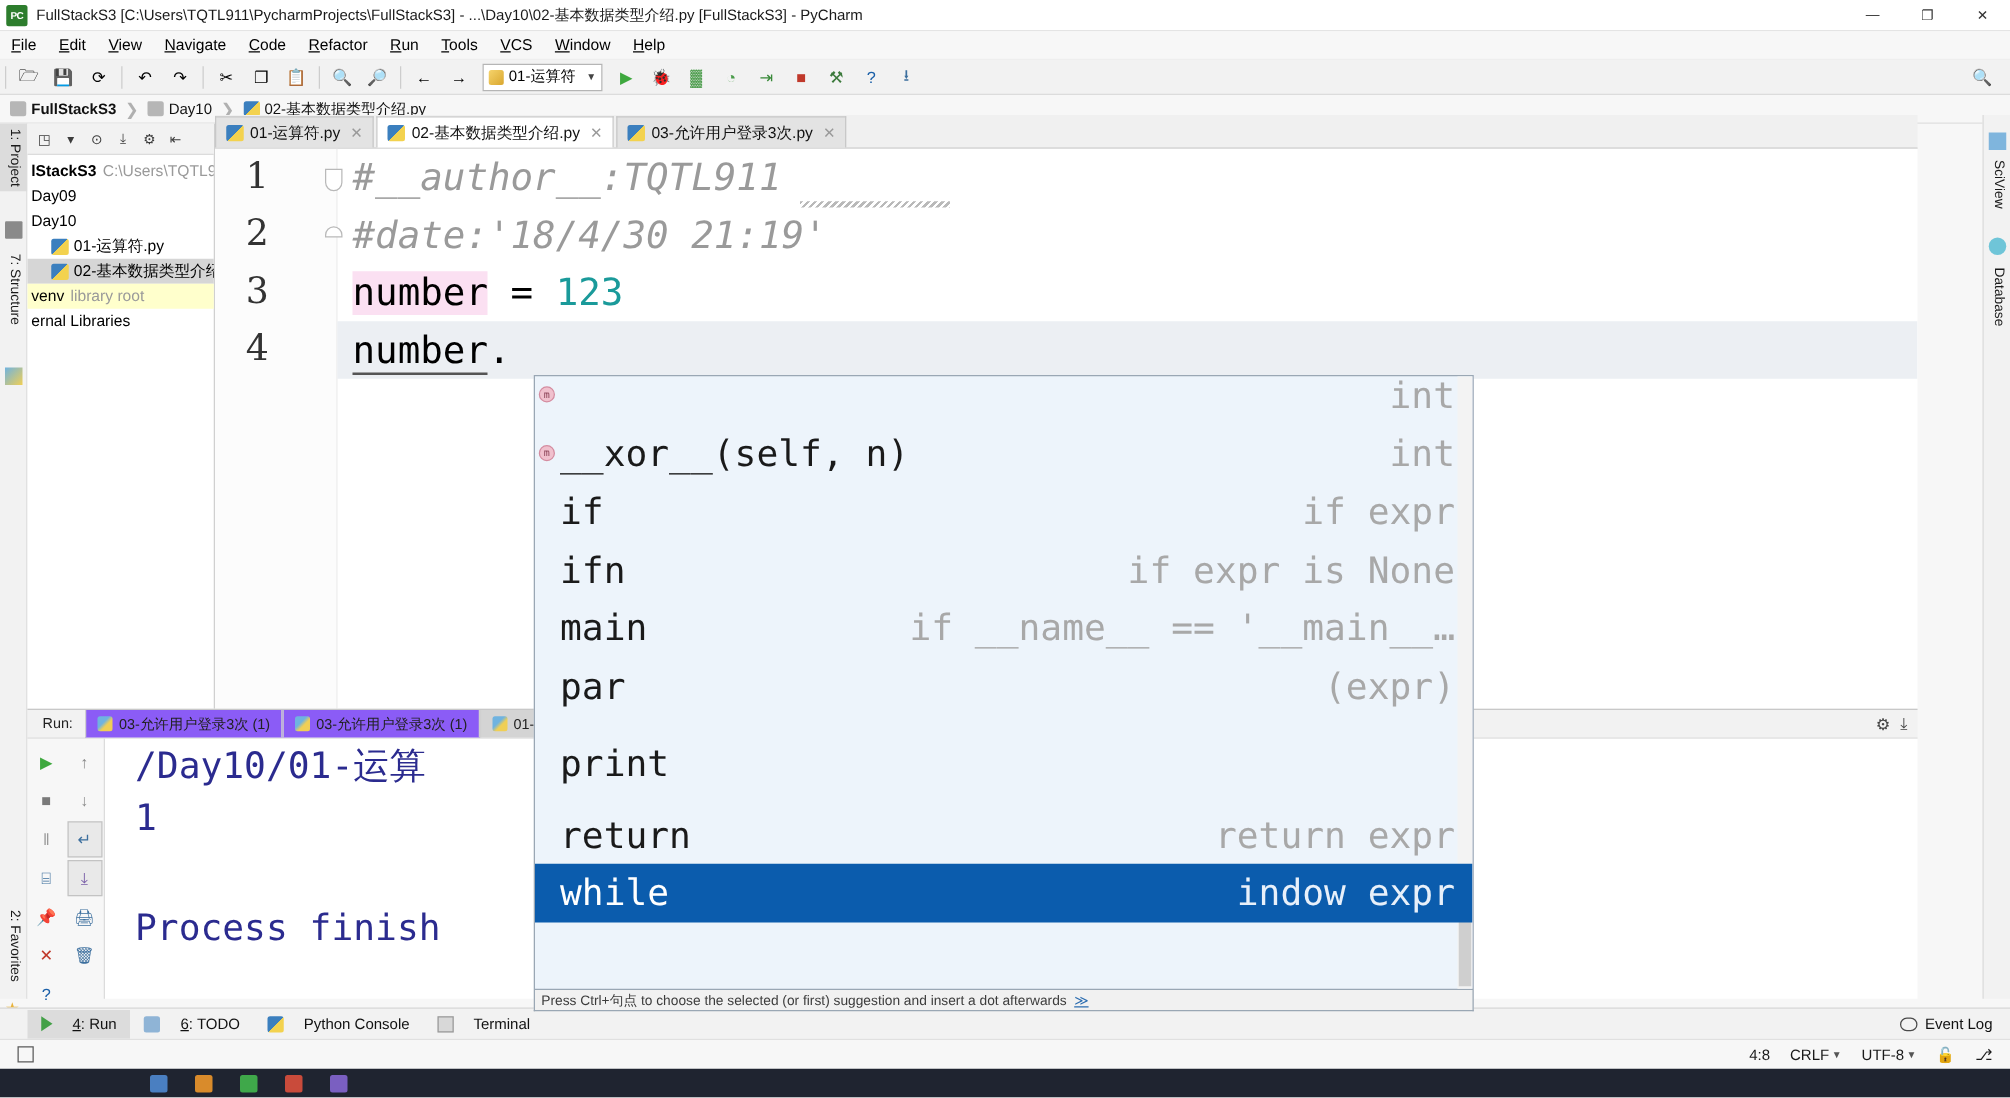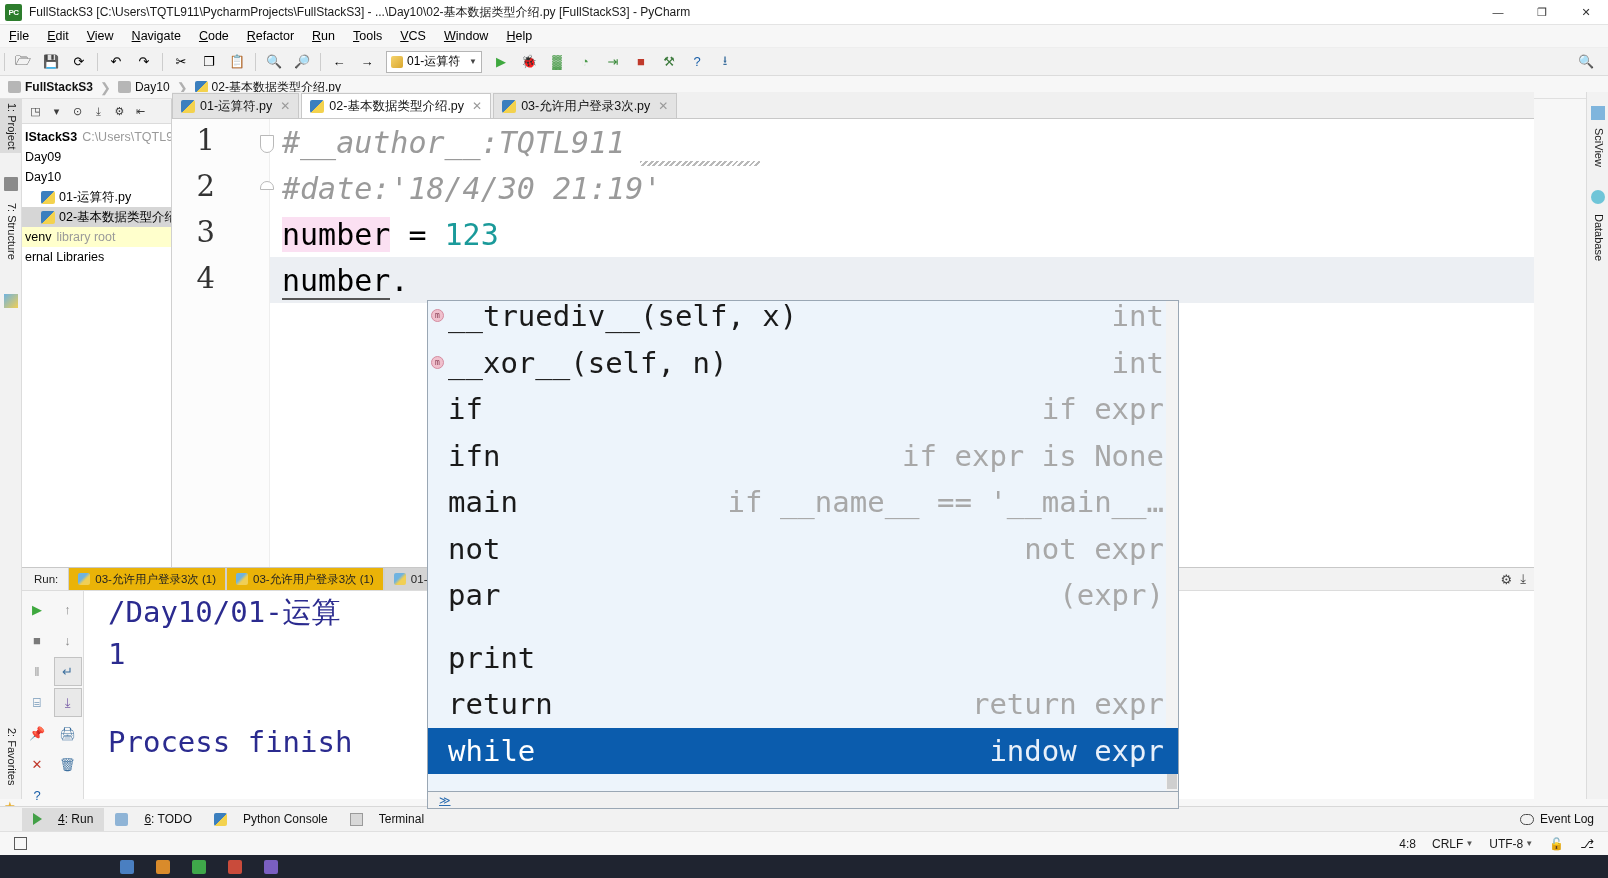--- a/index.html
+++ b/index.html
@@ -223,21 +223,21 @@
   
   .runbar {
     position: absolute; top: 567px; left: 22px; width: 1512px; height: 24px;
     background: #f2f2f2; display: flex; align-items: center;
     border-top: 1px solid #c8c8c8; border-bottom: 1px solid #dcdcdc;
   }
   .runlabel { font-size: 11.5px; color: #222; padding: 0 10px 0 12px; }
   .runtab {
     height: 22px; display: flex; align-items: center; gap: 5px;
     padding: 0 9px; font-size: 11.5px; color: #222;
-    background: #eab308; border-left: 1px solid #d0d0d0; border-right: 1px solid #d0d0d0;
+    background: #8b5cf6; border-left: 1px solid #d0d0d0; border-right: 1px solid #d0d0d0;
     white-space: nowrap;
   }
   .runtab.active { background: #d4d4d4; }
   .runtab .ri { width: 12px; height: 12px; background: linear-gradient(135deg,#6fb3e0 40%,#f0cf55 60%); border-radius: 2px; }
   .runbar-right { margin-left: auto; display: flex; align-items: center; padding-right: 8px; gap: 8px; }
 
   .runtoolbar {
     position: absolute; top: 591px; left: 22px; width: 62px; height: 208px;
     background: #f7f7f7; border-right: 1px solid #dcdcdc;
     display: flex;
@@ -537,61 +537,57 @@
     <div class="vicon" style="top:98px;left:4px;background:#6fc5d8;border-radius:50%;"></div>
     <div class="vtab" style="top:118px;">Database</div>
   </div>
 
   <div class="cpop" id="cpop">
     <div class="cpop-scroll">
       <div class="cpop-thumb"></div>
     </div>
   <div class="crow" style="margin-top: -8px;">
         <div class="mico" style="top: 16px;">m</div>
-        <span class="cname">__truediv__(self, x)</span>
         <span class="ctype">int</span>
       </div>
       <div class="crow" style="margin-top: 0px;">
         <div class="mico" style="top: 16px;">m</div>
         <span class="cname">__xor__(self, n)</span>
         <span class="ctype">int</span>
       </div>
       <div class="crow" style="margin-top: 0px;">
         <span class="cname">if</span>
         <span class="ctype">if expr</span>
       </div>
       <div class="crow" style="margin-top: 0px;">
         <span class="cname">ifn</span>
         <span class="ctype">if expr is None</span>
       </div>
       <div class="crow" style="margin-top: 0px;">
         <span class="cname">main</span>
         <span class="ctype">if __name__ == '__main__…</span>
       </div>
       <div class="crow" style="margin-top: 0px;">
-        <span class="cname">not</span>
-        <span class="ctype">not expr</span>
-      </div>
-      <div class="crow" style="margin-top: 0px;">
         <span class="cname">par</span>
         <span class="ctype">(expr)</span>
       </div>
       <div class="crow" style="margin-top: 16px;">
         <span class="cname">print</span>
       </div>
-      <div class="crow" style="margin-top: 0px; gap: 46px;">
+      <div class="crow" style="margin-top: 10px; gap: 46px;">
         <span class="cname">return</span>
         <span class="ctype">return expr</span>
       </div>
       <div class="crow sel" style="margin-top: 0px;">
         <span class="cname">while</span>
         <span class="ctype">indow expr</span>
       </div>
     </div>
   <div class="cpop-hint">
+    <span>Press Ctrl+句点 to choose the selected (or first) suggestion and insert a dot afterwards</span>
     <span class="arrows">≫</span>
   </div>
 
   <div class="bottomtabs" id="bottomtabs">
     <div class="btab active">
         <span class="bi run-tri"></span>
         <span><u>4</u>: Run</span>
       </div>
       <div class="btab">
         <span class="bi todo"></span>

